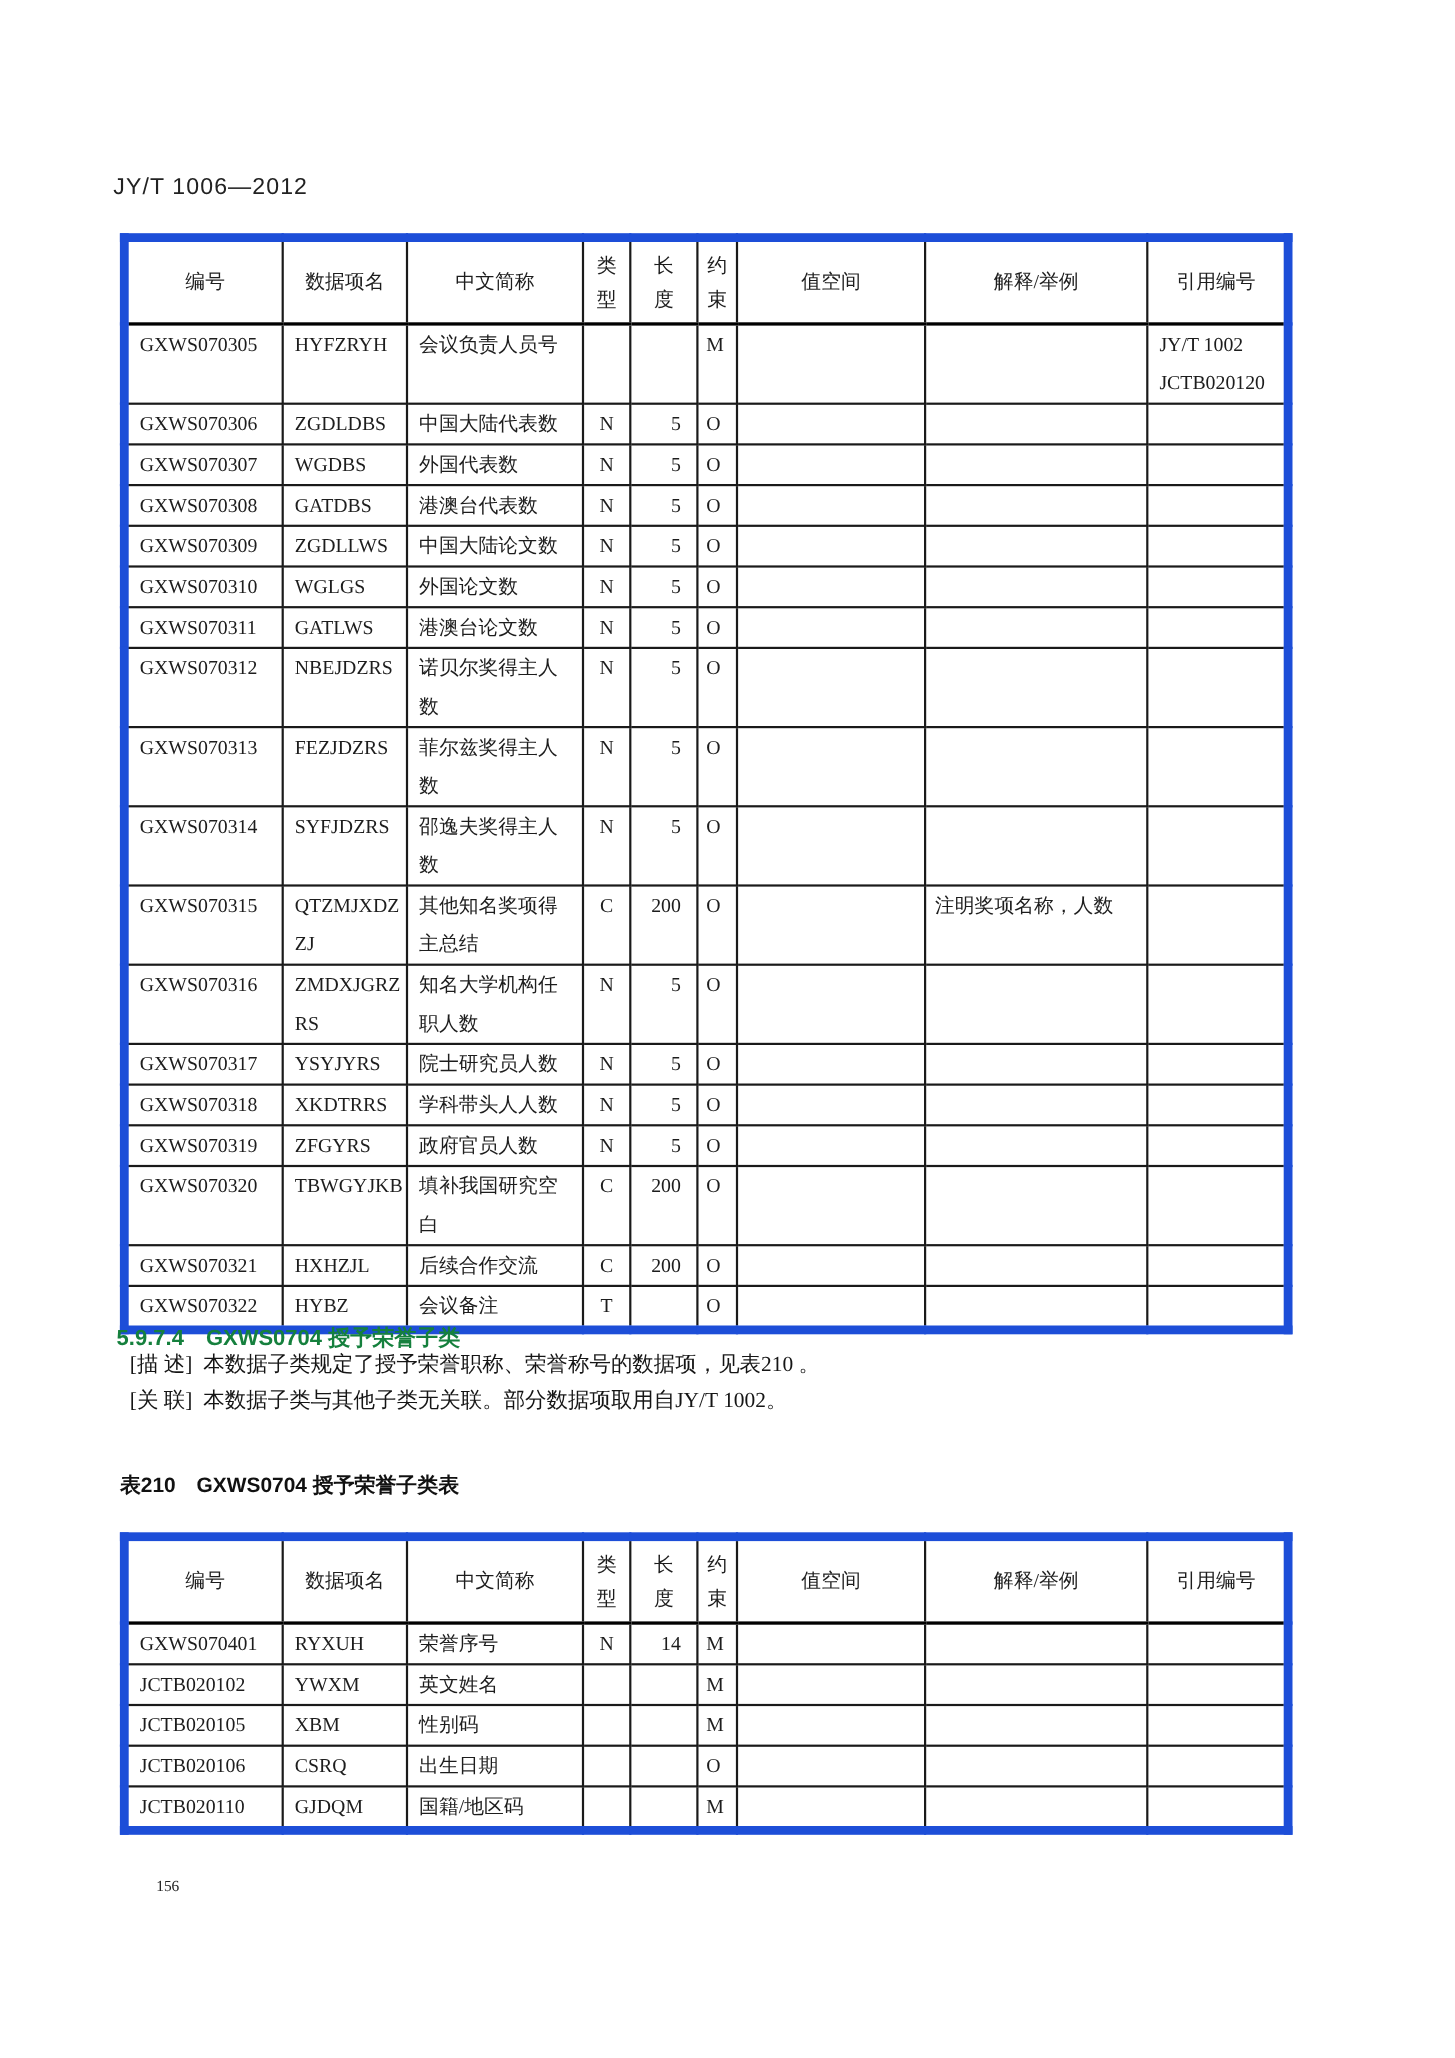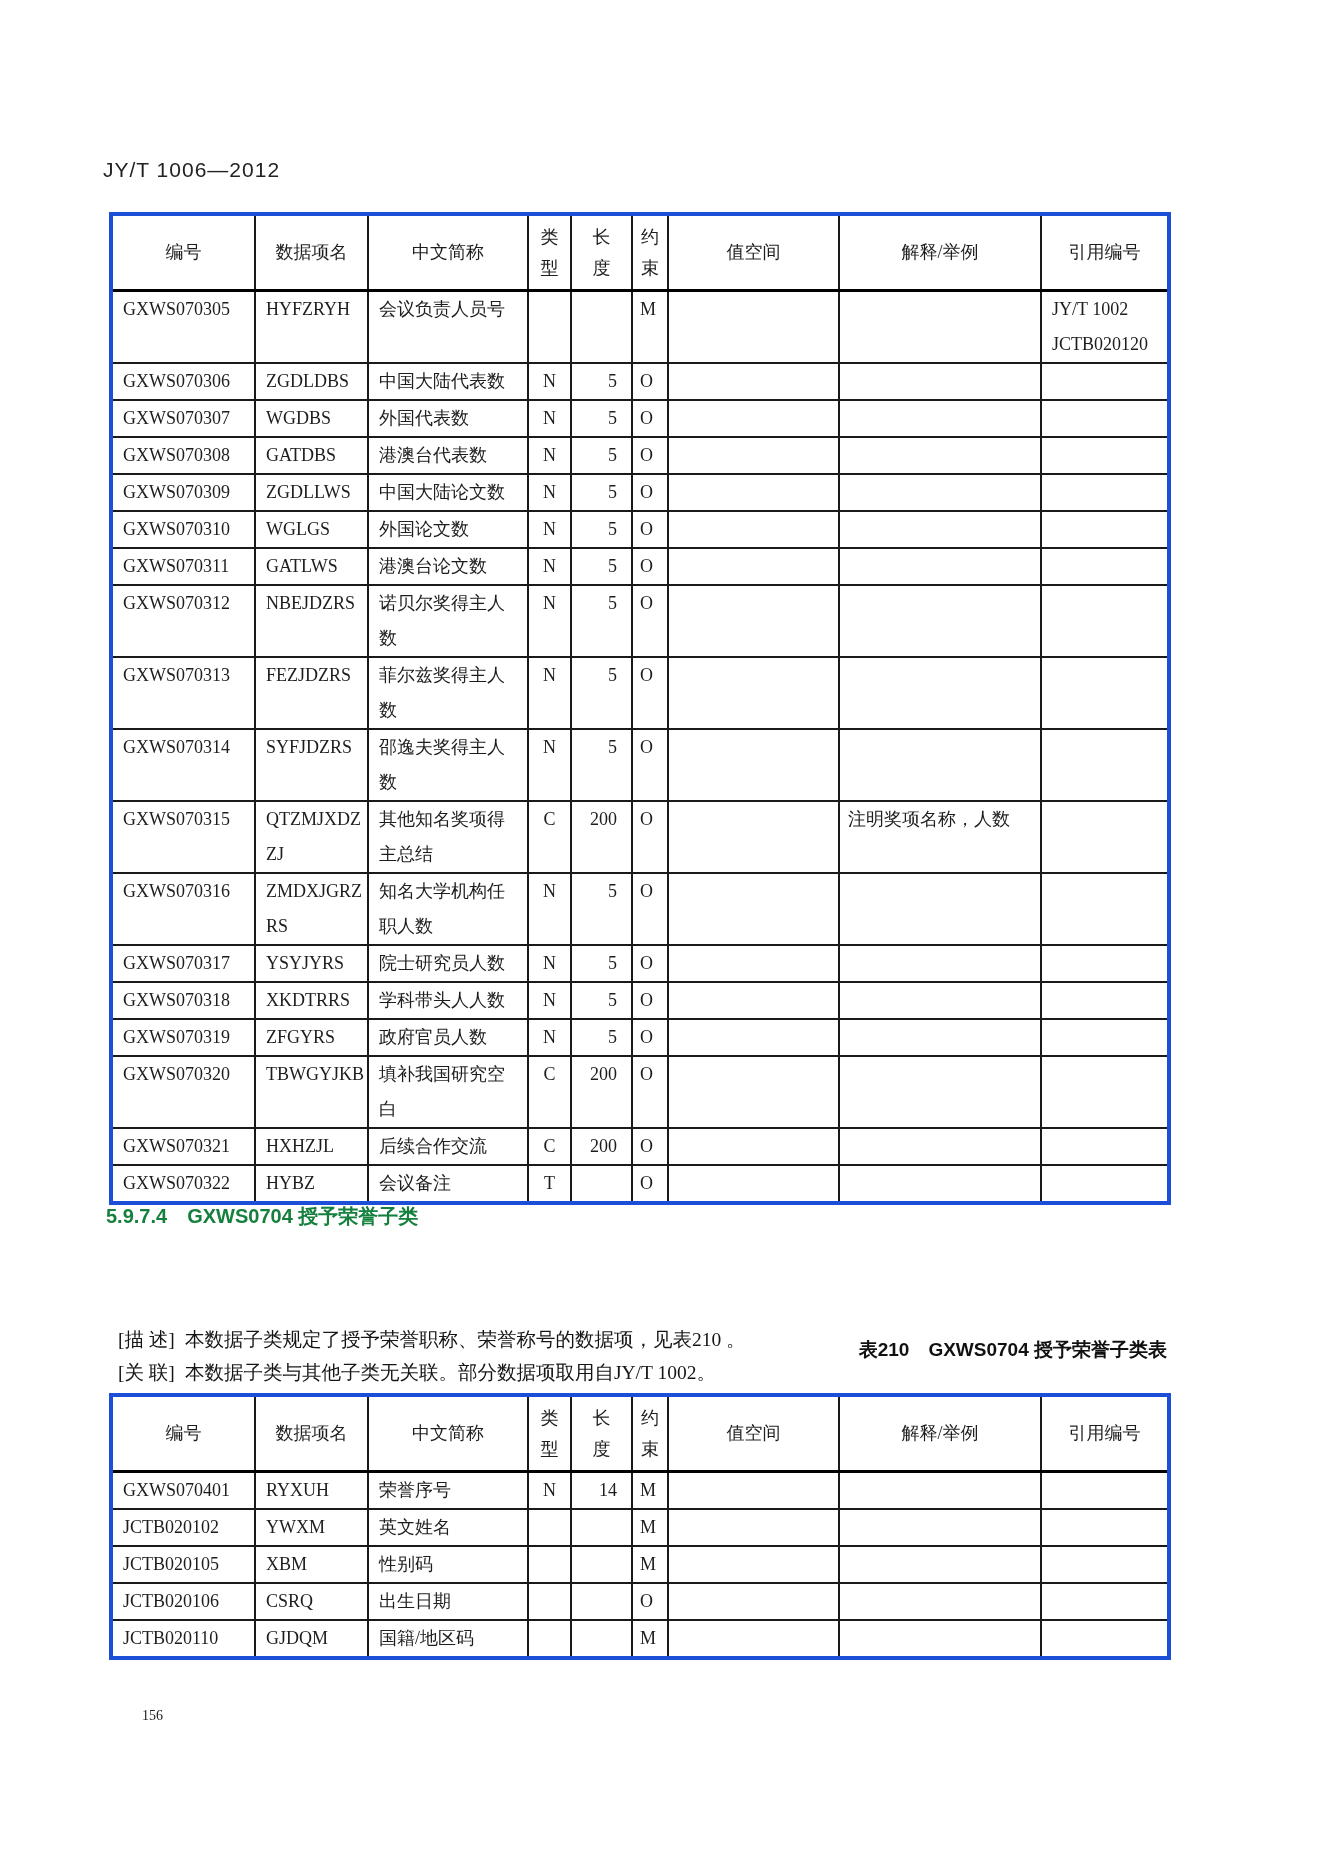--- a/index.html
+++ b/index.html
@@ -13,21 +13,21 @@
   }
   .doc-code {
     position:absolute; left:103px; top:158px;
     font-family:"Liberation Sans","DejaVu Sans",sans-serif;
     font-weight:normal; font-size:21px; letter-spacing:1px;
     color:#222;
   }
   table.data-table {
     position:absolute; left:109px; width:1058px;
     border-collapse:collapse; table-layout:fixed;
-    border:4px solid #1d4ed8;
+    border:8px solid #1d4ed8;
     font-size:18px; color:#1d1d1d;
   }
   .t1 { top:212px; }
   .t2 { top:1393px; }
   .data-table th, .data-table td {
     border:2px solid #1a1a1a;
     white-space:pre-line;
     overflow:hidden;
     padding:0;
     line-height:35px;
@@ -47,27 +47,27 @@
   td.c7 { padding-left:8px; }
   td.c3 { text-align:center; }
   td.c4 { text-align:right; padding-right:14px; }
   td.c5 { text-align:left; padding-left:7px; }
   .section-heading {
     position:absolute; left:106px; top:1203px;
     font-family:"Liberation Sans","DejaVu Sans",sans-serif;
     font-weight:bold; font-size:20px; color:#15803d;
   }
   .desc-block {
-    position:absolute; left:118px; top:1323px;
+    position:absolute; left:118px; top:1224px;
     font-size:19.5px; line-height:33px; color:#151515;
   }
   .desc-label { margin-right:10px; }
   .table-caption {
     position:absolute; left:109px; top:1337px; width:1058px;
-    text-align:right;
+    text-align:left;
     font-family:"Liberation Sans","DejaVu Sans",sans-serif;
     font-weight:bold; font-size:19px; color:#111;
   }
   .page-number {
     position:absolute; left:142px; top:1708px;
     font-size:14px; color:#222;
   }
 </style>
 </head>
 <body>

